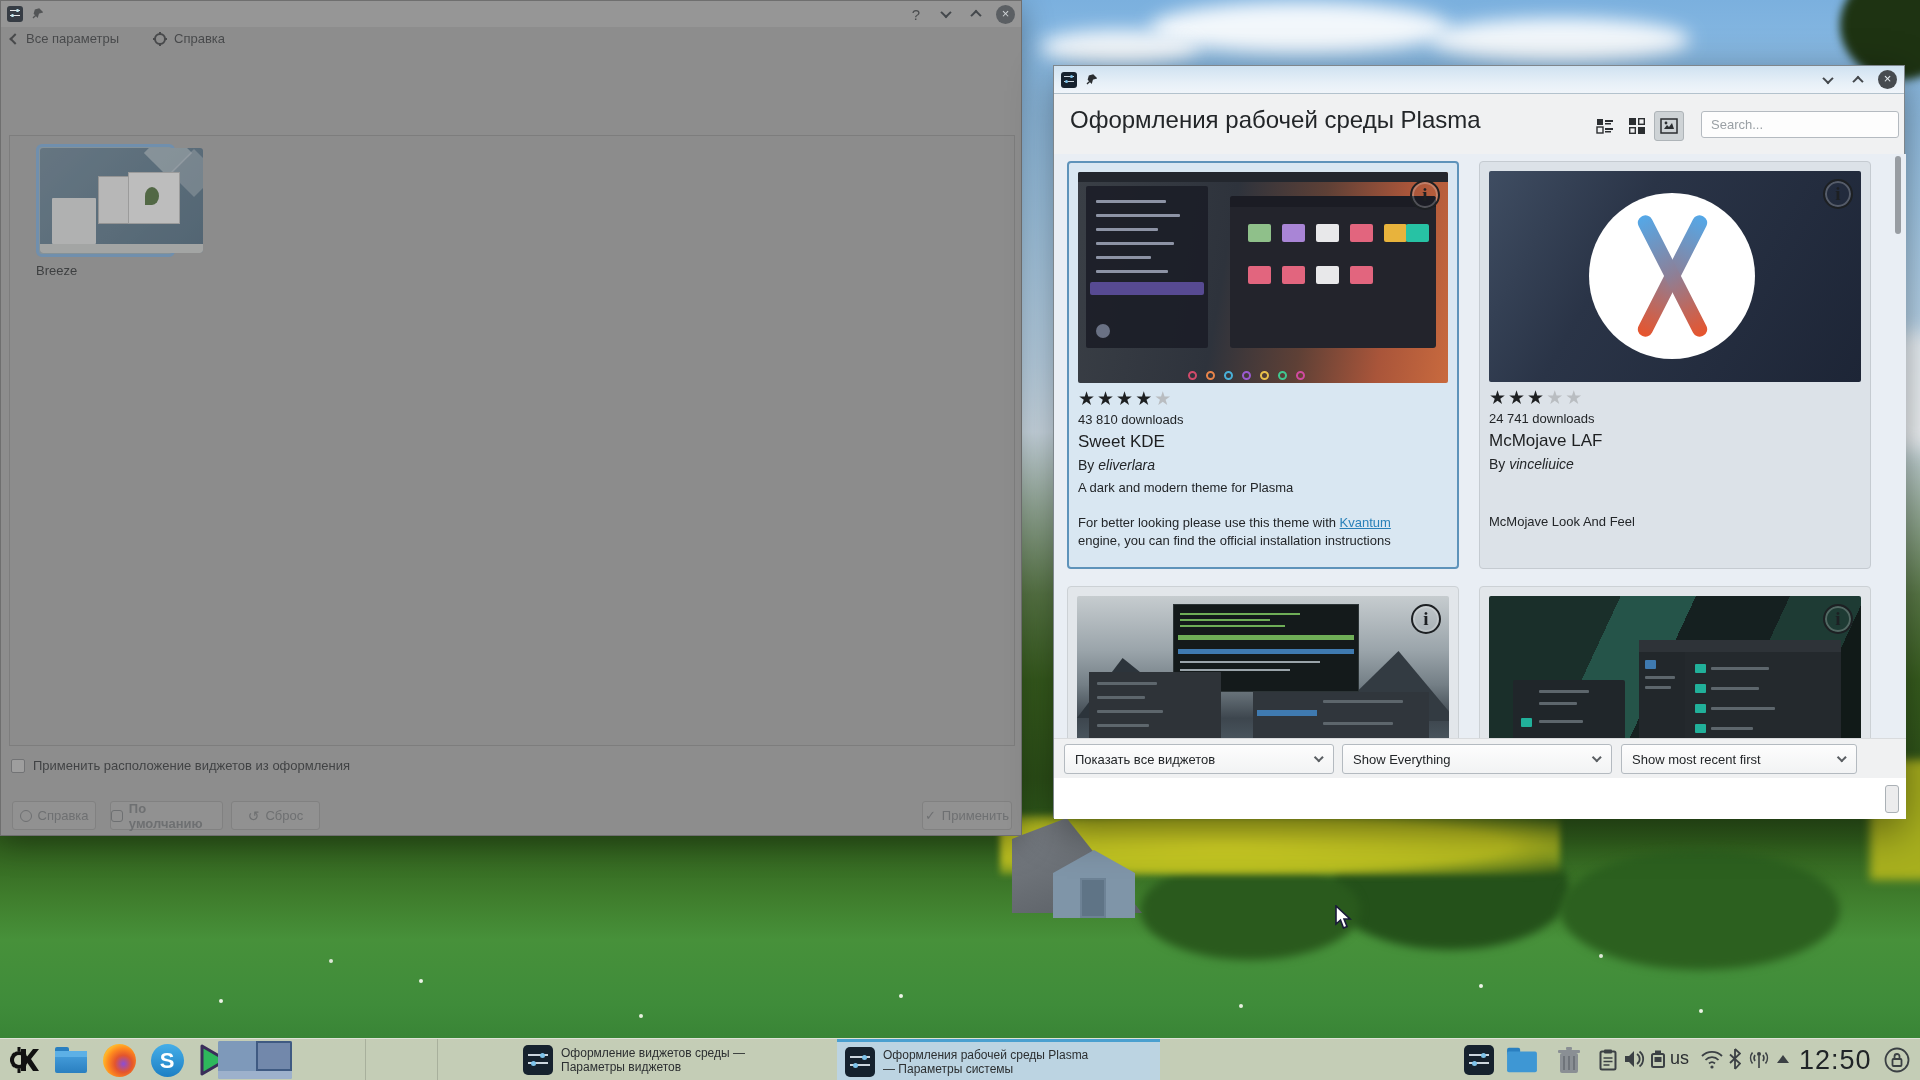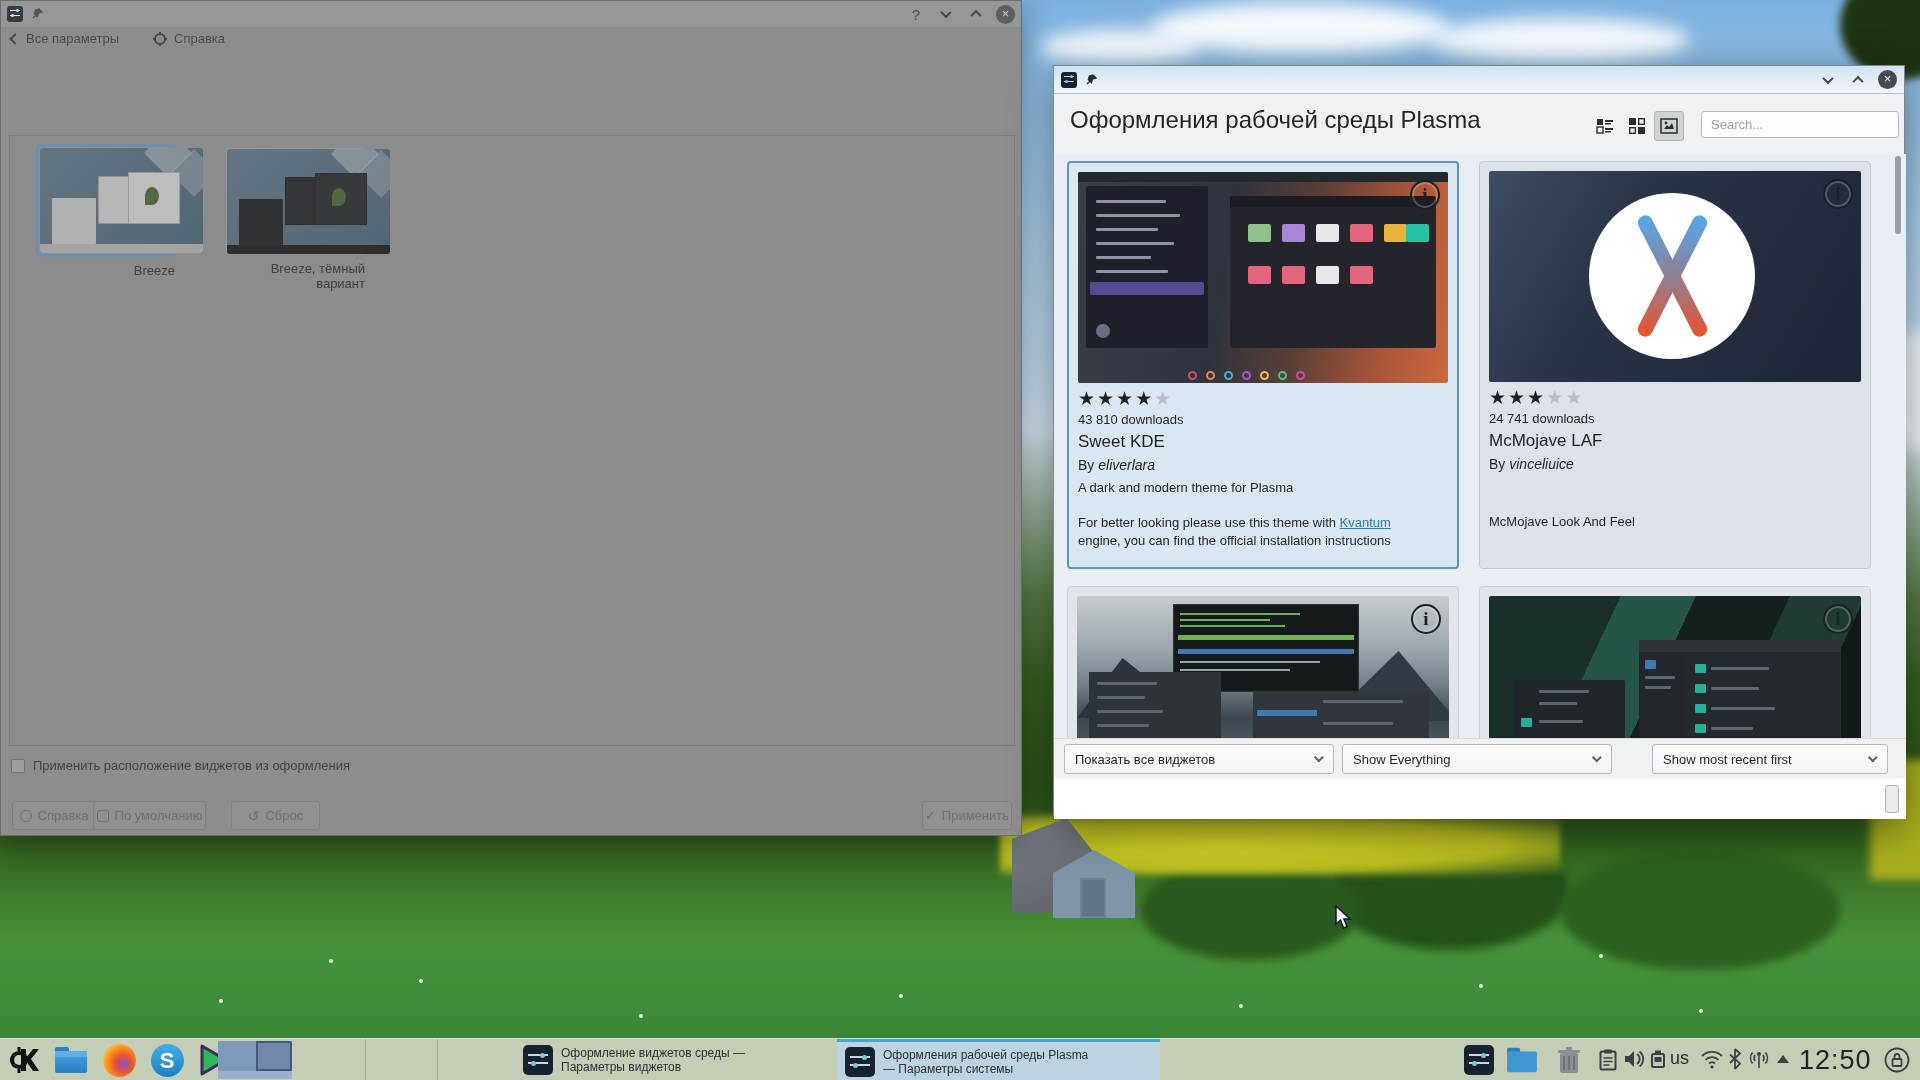--- a/index.html
+++ b/index.html
@@ -47,21 +47,21 @@
     display:flex; align-items:center; padding:0 6px; gap:8px; }
   #win-left .wtitle { position:absolute; left:0; right:0; text-align:center; font-size:13px; color:#4a4c4e; pointer-events:none; }
   #win-left .tb-right { margin-left:auto; display:flex; align-items:center; gap:10px; z-index:2; }
   #win-left .qmark { font-size:15px; color:#4a4c4e; }
   #win-left .close-circle { background:#5b5f63; color:#cfd3d6; }
   #win-left .toolbar { position:absolute; left:10px; top:30px; display:flex; align-items:center; gap:34px; font-size:13px; color:#3c3e40; }
   .tool-item { display:flex; align-items:center; gap:7px; }
   .back-chev { width:8px; height:8px; border-left:2px solid #3c3e40; border-bottom:2px solid #3c3e40; transform:rotate(45deg); }
   #win-left h1 { position:absolute; left:10px; top:72px; font-size:21px; font-weight:400; color:#2f3133; }
   #lw-frame { position:absolute; left:8px; top:134px; width:1006px; height:611px; border:1px solid #7d7d7d; background:#8f8f8f; }
-  .theme-item { position:absolute; width:139px; text-align:right; }
+  .theme-item { position:absolute; width:139px; text-align:left; }
   .mini-sel { border:3px solid #6d93b8; border-radius:6px; padding:1px; background:#86969f; }
   .mini-plain { border:1px solid #9e9e9e; border-radius:4px; padding:0; }
   .mini { width:163px; height:105px; border-radius:3px; overflow:hidden; position:relative;
     background:linear-gradient(135deg,#6d8fa8 0%, #5e85a0 45%, #4f7694 100%); filter:brightness(.82) saturate(.7); }
   .mini .hex { position:absolute; background:rgba(215,227,234,.55); width:34px; height:34px; transform:rotate(45deg); }
   .mini .menu { position:absolute; left:12px; top:50px; width:44px; height:46px; background:#e3e5e6; border-radius:1px; }
   .mini .win1 { position:absolute; left:58px; top:28px; width:52px; height:48px; background:#efefef; border:1px solid #bbb; }
   .mini .win2 { position:absolute; left:88px; top:24px; width:52px; height:52px; background:#f8f8f8; border:1px solid #c5c5c5; }
   .mini .leaf { position:absolute; left:16px; top:14px; width:14px; height:18px; background:#4f7d35; border-radius:50% 50% 50% 0; }
   .mini .bar { position:absolute; left:0; right:0; bottom:0; height:9px; background:#d0d4d2; }
@@ -236,45 +236,30 @@
           <div class="menu"></div>
             <div class="win1"></div>
           <div class="win2">
               <div class="leaf"></div>
             </div>
             <div class="bar"></div>
         </div>
       </div>
       <div class="theme-label">Breeze</div>
     </div>
-    <div class="theme-item" style="left:216px; top:12px;">
-      <div class="mini-plain">
-        <div class="mini dark">
-          <div class="hex" style="right:18px; top:-12px;"></div>
-          <div class="hex" style="right:-8px; top:8px; opacity:.7;"></div>
-          <div class="menu"></div>
-            <div class="win1"></div>
-          <div class="win2">
-              <div class="leaf"></div>
-            </div>
-            <div class="bar"></div>
-        </div>
-      </div>
-      <div class="theme-label">Breeze, тёмный вариант</div>
-    </div>
   </div>
   <div id="lw-check">
     <span class="checkbox"></span>
     <span>Применить расположение виджетов из оформления</span>
   </div>
   <div class="lw-btn" style="left:11px; width:84px;">
     <span class="lw-icon ring"></span>
     <span>Справка</span>
   </div>
-  <div class="lw-btn" style="left:92px; width:113px;">
+  <div class="lw-btn" style="left:109px; width:113px;font-weight:bold;">
     <span class="lw-icon"></span>
     <span>По умолчанию</span>
   </div>
   <div class="lw-btn" style="left:230px; width:89px;">
     <span style="font-size:14px;">↺</span>
     <span>Сброс</span>
   </div>
   <div class="lw-btn" style="left:921px; width:90px;">
     <span style="font-size:13px;">✓</span>
     <span>Применить</span>
@@ -458,21 +443,21 @@
 
   <div id="dlg-filters">
     <div class="dropdown" style="left:10px; width:270px;">
       <span>Показать все виджетов</span>
         <span class="sel-chev"></span>
     </div>
     <div class="dropdown" style="left:288px; width:270px;">
       <span>Show Everything</span>
         <span class="sel-chev"></span>
     </div>
-    <div class="dropdown" style="left:598px; width:236px;">
+    <div class="dropdown" style="left:567px; width:236px;">
       <span>Show most recent first</span>
         <span class="sel-chev"></span>
     </div>
   </div>
   <div id="dlg-strip">
     <div id="strip-handle"></div>
   </div>
 </div>
 
 <div id="taskbar">

